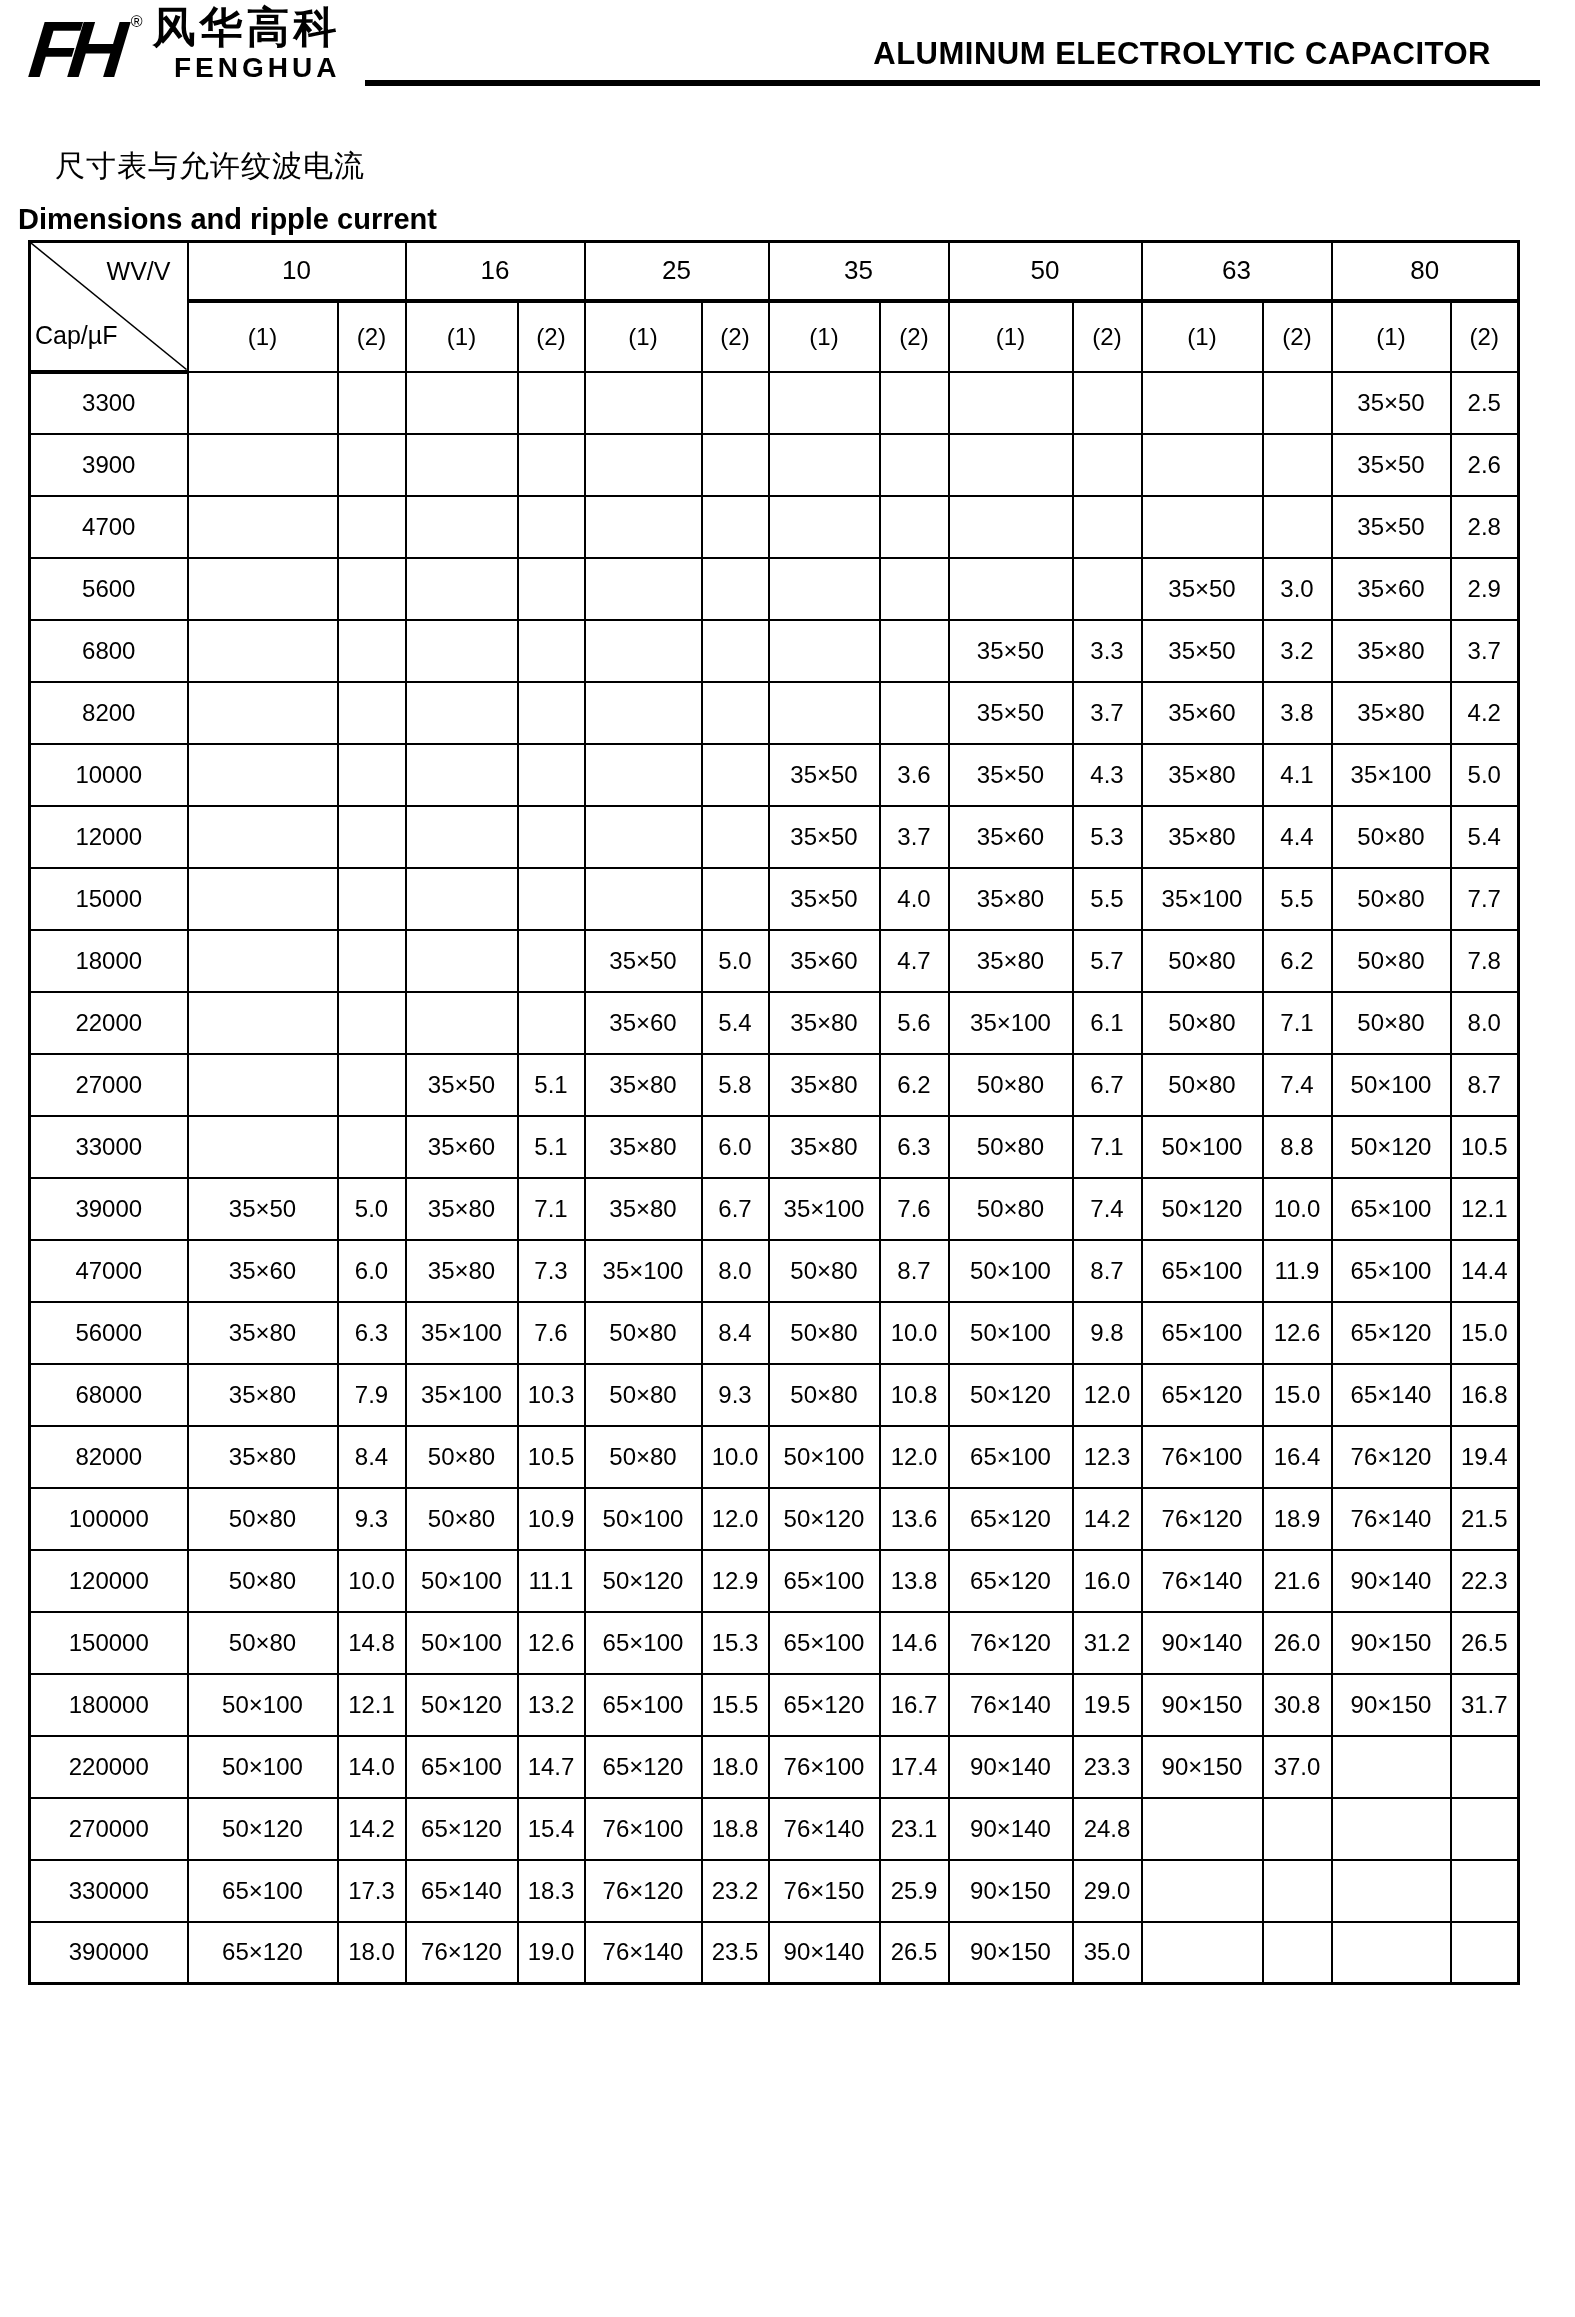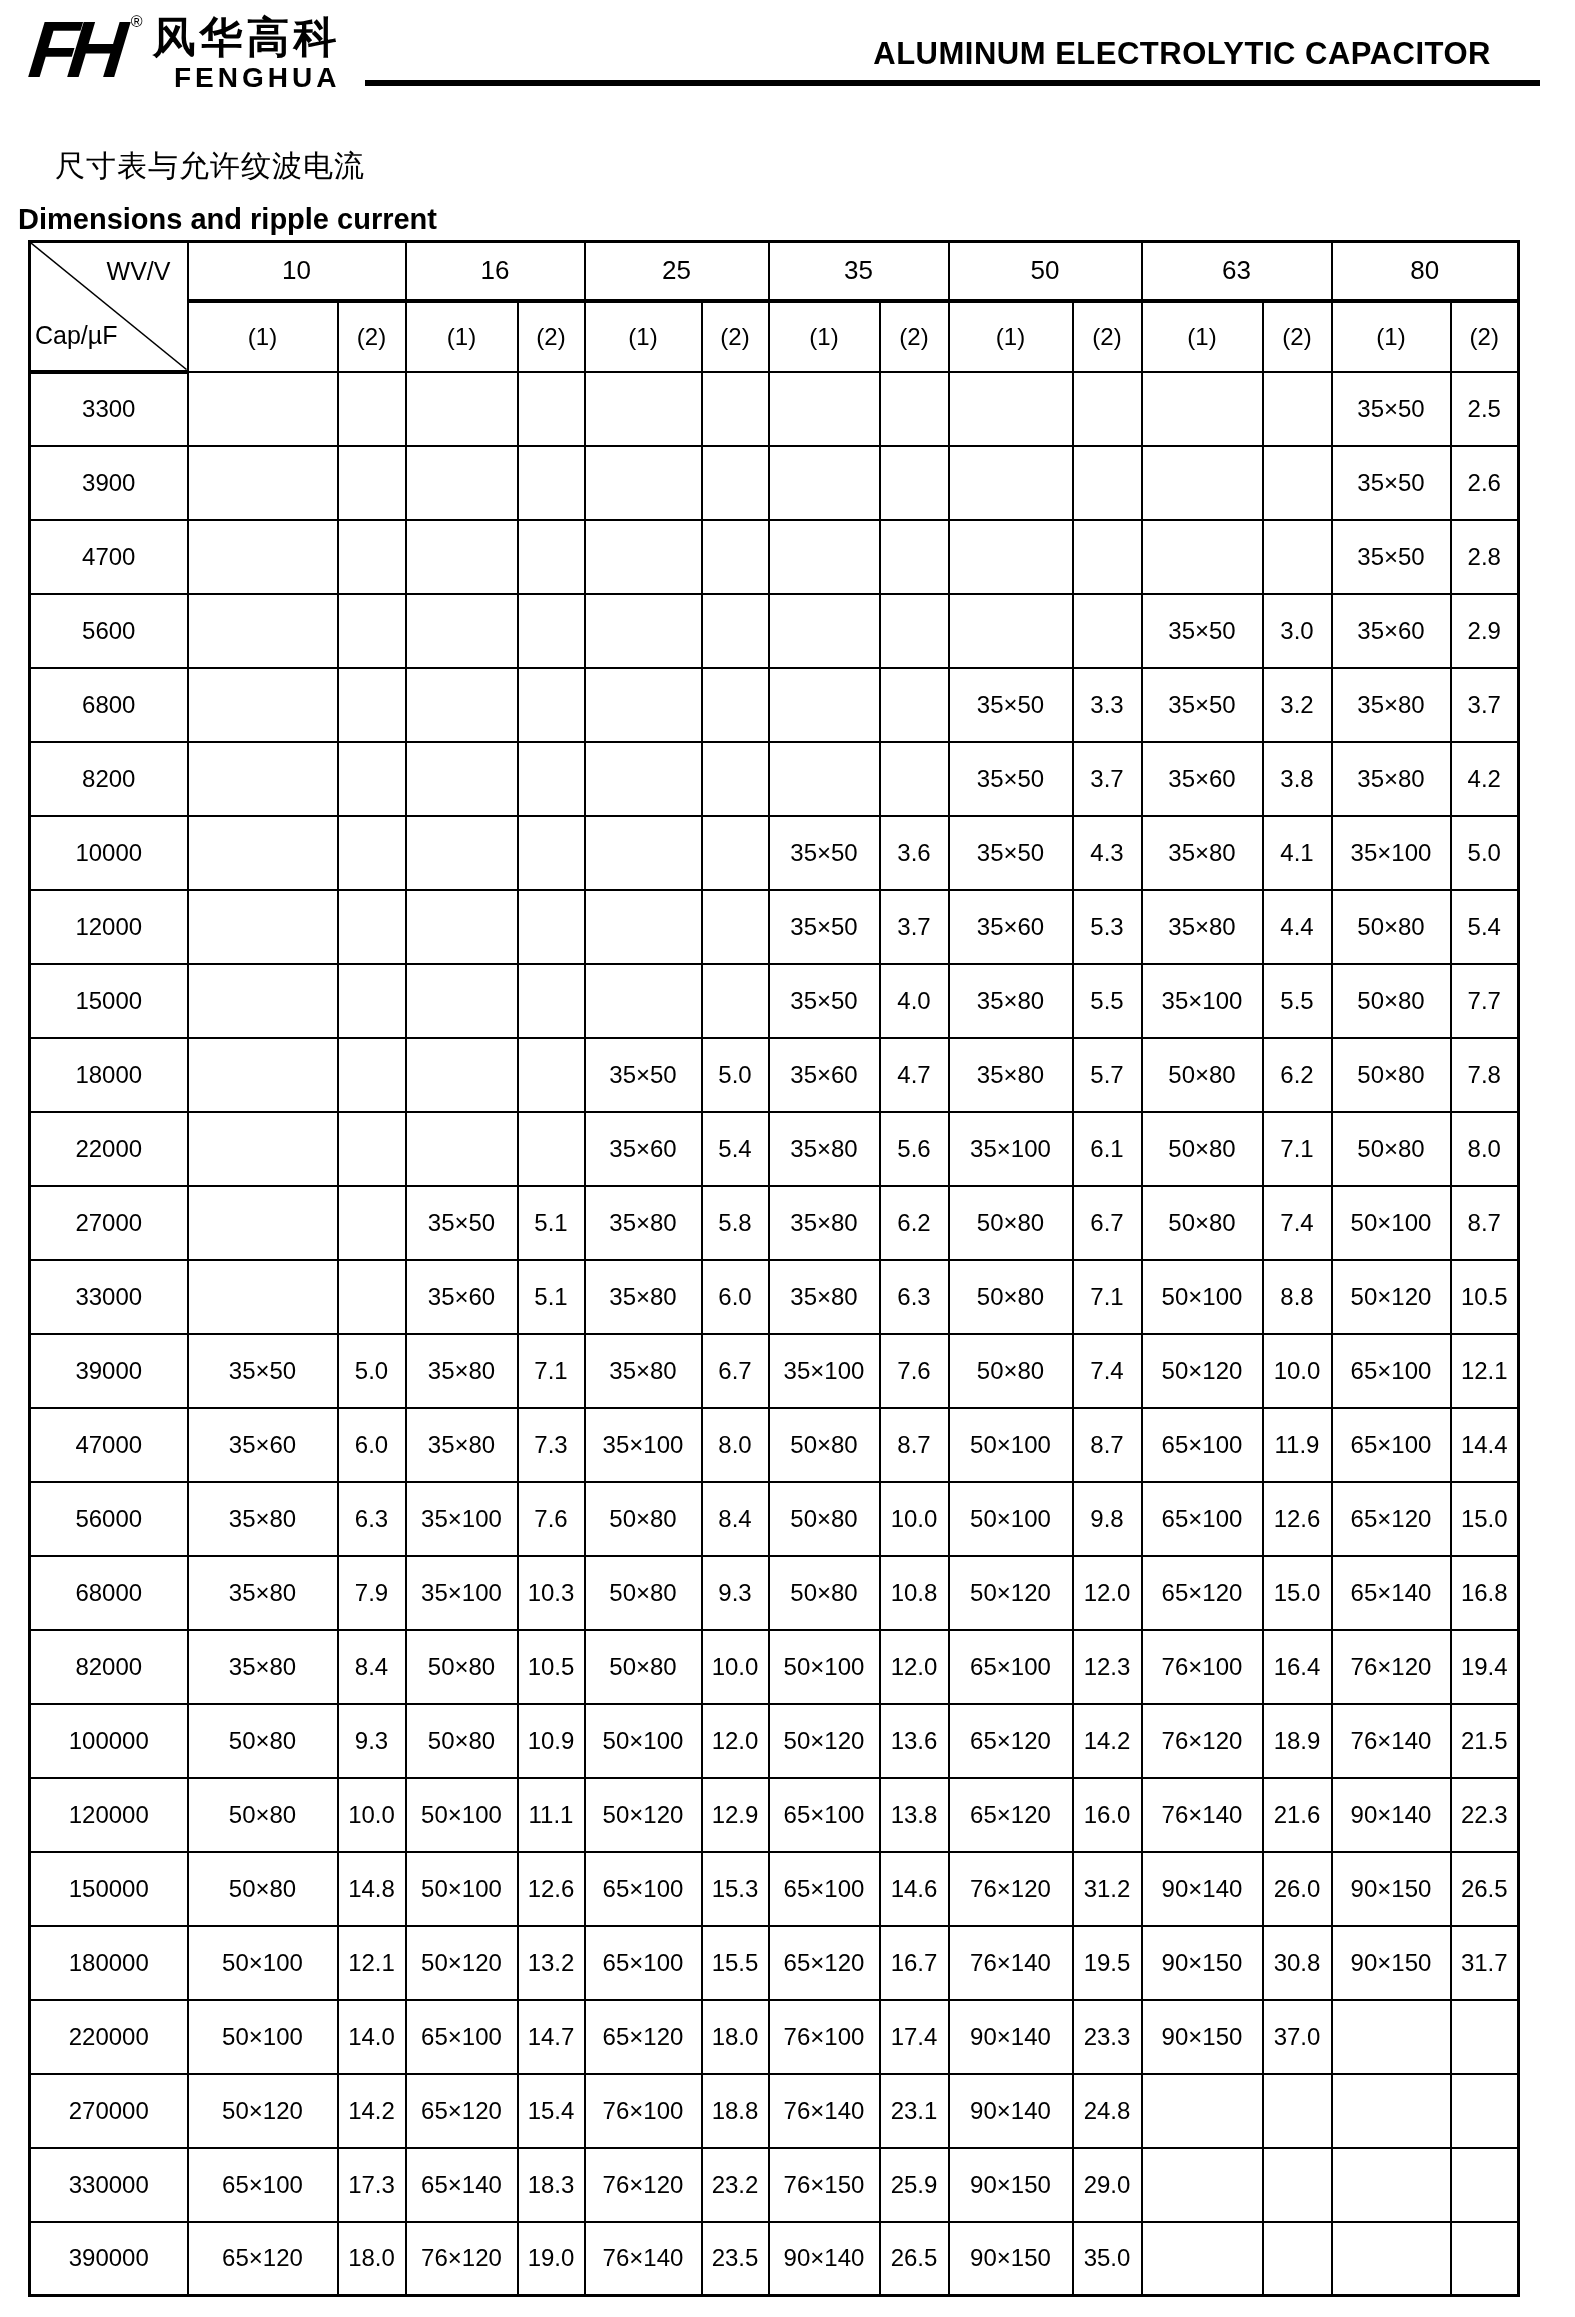--- a/index.html
+++ b/index.html
@@ -8,21 +8,21 @@
     font-family:"Liberation Sans","DejaVu Sans",sans-serif;
     position:relative;overflow:hidden;
   }
   
   .masthead{position:absolute;left:30px;top:6px;display:flex;align-items:flex-start;}
   .logo-mark{
     font-style:italic;font-weight:bold;font-size:80px;line-height:76px;
     letter-spacing:-10px;transform:skewX(-6deg);padding-top:6px;
   }
   .reg-mark{font-size:16px;line-height:16px;margin:8px 10px 0 14px;}
-  .brand-text{margin-top:10px;}
+  .brand-text{}
   .brand-cn{font-size:43px;font-weight:bold;letter-spacing:4px;line-height:1.0;}
   .brand-en{font-size:28px;font-weight:bold;letter-spacing:4px;line-height:1.1;margin-top:4px;text-align:right;}
   .doc-title{
     position:absolute;right:72px;top:24px;margin:12px;
     font-size:31px;font-weight:bold;letter-spacing:0.5px;white-space:nowrap;
   }
   .head-rule{position:absolute;left:365px;top:80px;width:1175px;height:6px;background:#000;}
   
   .sec-title-cn{position:absolute;left:27px;top:146px;font-size:30px;letter-spacing:1px;margin-left:28px;}
   .sec-title-en{position:absolute;left:18px;top:203px;font-size:29px;font-weight:bold;}
@@ -34,21 +34,21 @@
   }
   table.dim th,table.dim td{
     border:2px solid #000;border-top-width:2.5px;border-bottom-width:2.5px;
     padding:0;text-align:center;vertical-align:middle;
     font-size:24px;font-weight:normal;white-space:nowrap;overflow:hidden;
   }
   tr.v-row{height:59px;}
   tr.v-row th{font-size:26px;border-bottom-width:4px;}
   tr.sub-row{height:71px;}
   tr.sub-row th{font-size:24px;}
-  tbody tr{height:74px;}
+  tbody tr{height:62px;}
   th.corner{position:relative;}
   th.corner svg{position:absolute;left:0;top:0;width:100%;height:100%;display:block;}
   .corner-top{position:absolute;top:14px;right:16px;font-size:25px;}
   .corner-bottom{position:absolute;bottom:20px;left:4px;font-size:25px;}
 </style>
 </head>
 <body>
 
 <div class="masthead">
   <div class="logo-mark">FH</div>

